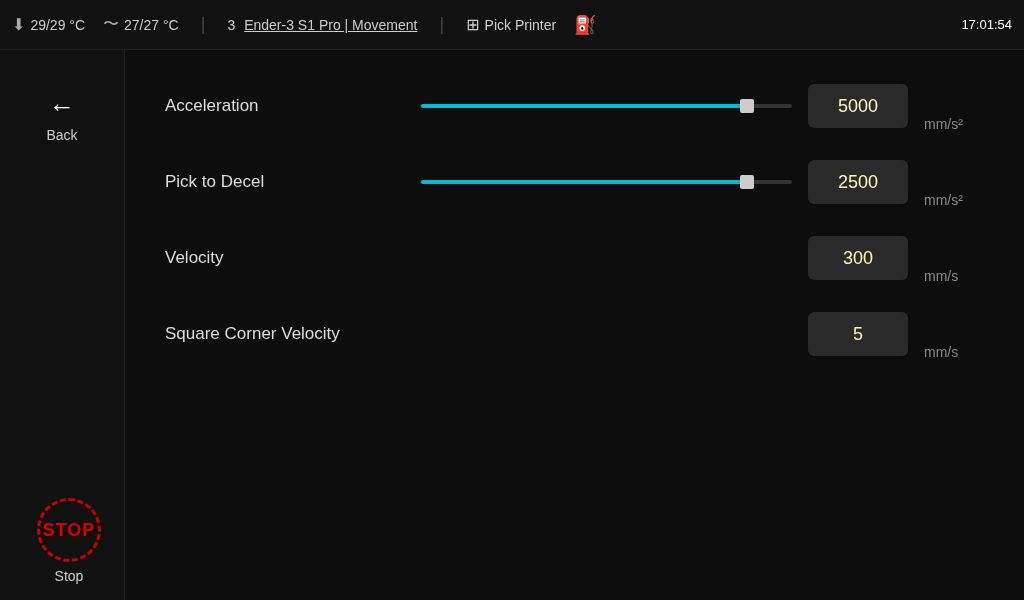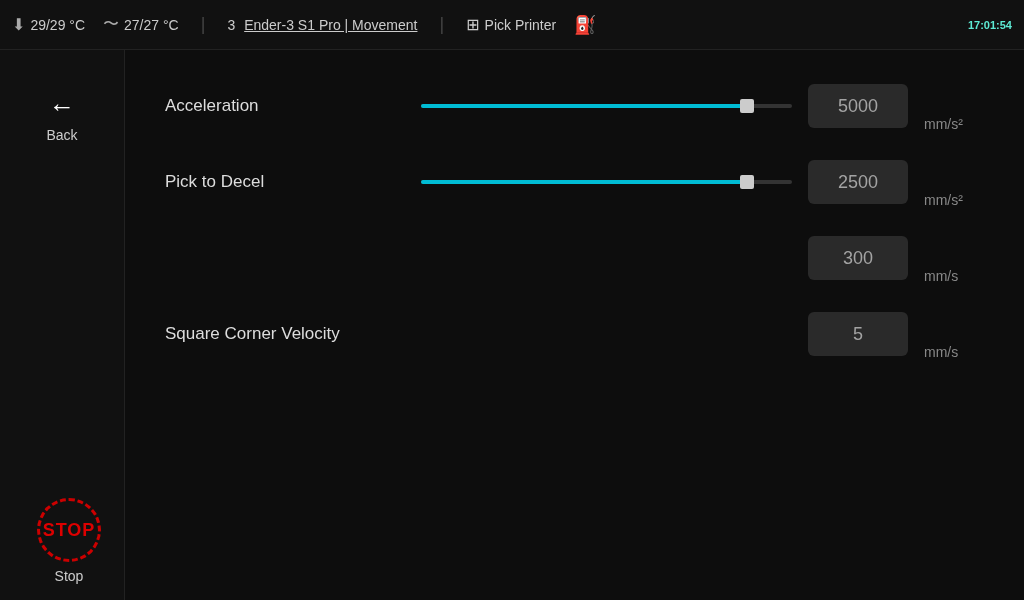--- a/index.html
+++ b/index.html
@@ -34,23 +34,23 @@
       font-size: 16px;
       color: #aaa;
     }
     .topbar-separator {
       color: #444;
       font-size: 18px;
       margin: 0 4px;
     }
     .topbar-time {
       margin-left: auto;
-      font-size: 11px;
-      color: #5eead4;
-      font-weight: bold;
+      font-size: 13px;
+      color: #ffffff;
+      font-weight: normal;
     }
 
     
     #layout {
       display: flex;
       width: 100%;
       height: 550px;
     }
 
     
@@ -165,21 +165,21 @@
     }
     .value-box {
       width: 100px;
       height: 44px;
       background: #2a2a2a;
       border-radius: 6px;
       display: flex;
       align-items: center;
       justify-content: center;
       font-size: 18px;
-      color: #a3a3a3;
+      color: #fef9c3;
       font-weight: 500;
       flex-shrink: 0;
     }
     .unit-label {
       width: 60px;
       font-size: 14px;
       color: #888;
       text-align: left;
       margin-top: 35px;
     }
@@ -258,20 +258,21 @@
           <div class="slider-thumb accel-decel-thumb"></div>
         </div>
       </div>
       <div class="value-box">
         <span>2500</span>
       </div>
       <span class="unit-label">mm/s²</span>
     </div>
 
     <div class="setting-row">
+      <span class="setting-label">Velocity</span>
       <div class="no-slider"></div>
       <div class="value-box">
         <span>300</span>
       </div>
       <span class="unit-label">mm/s</span>
     </div>
 
     <div class="setting-row">
       <span class="setting-label">Square Corner Velocity</span>
       <div class="no-slider"></div>

